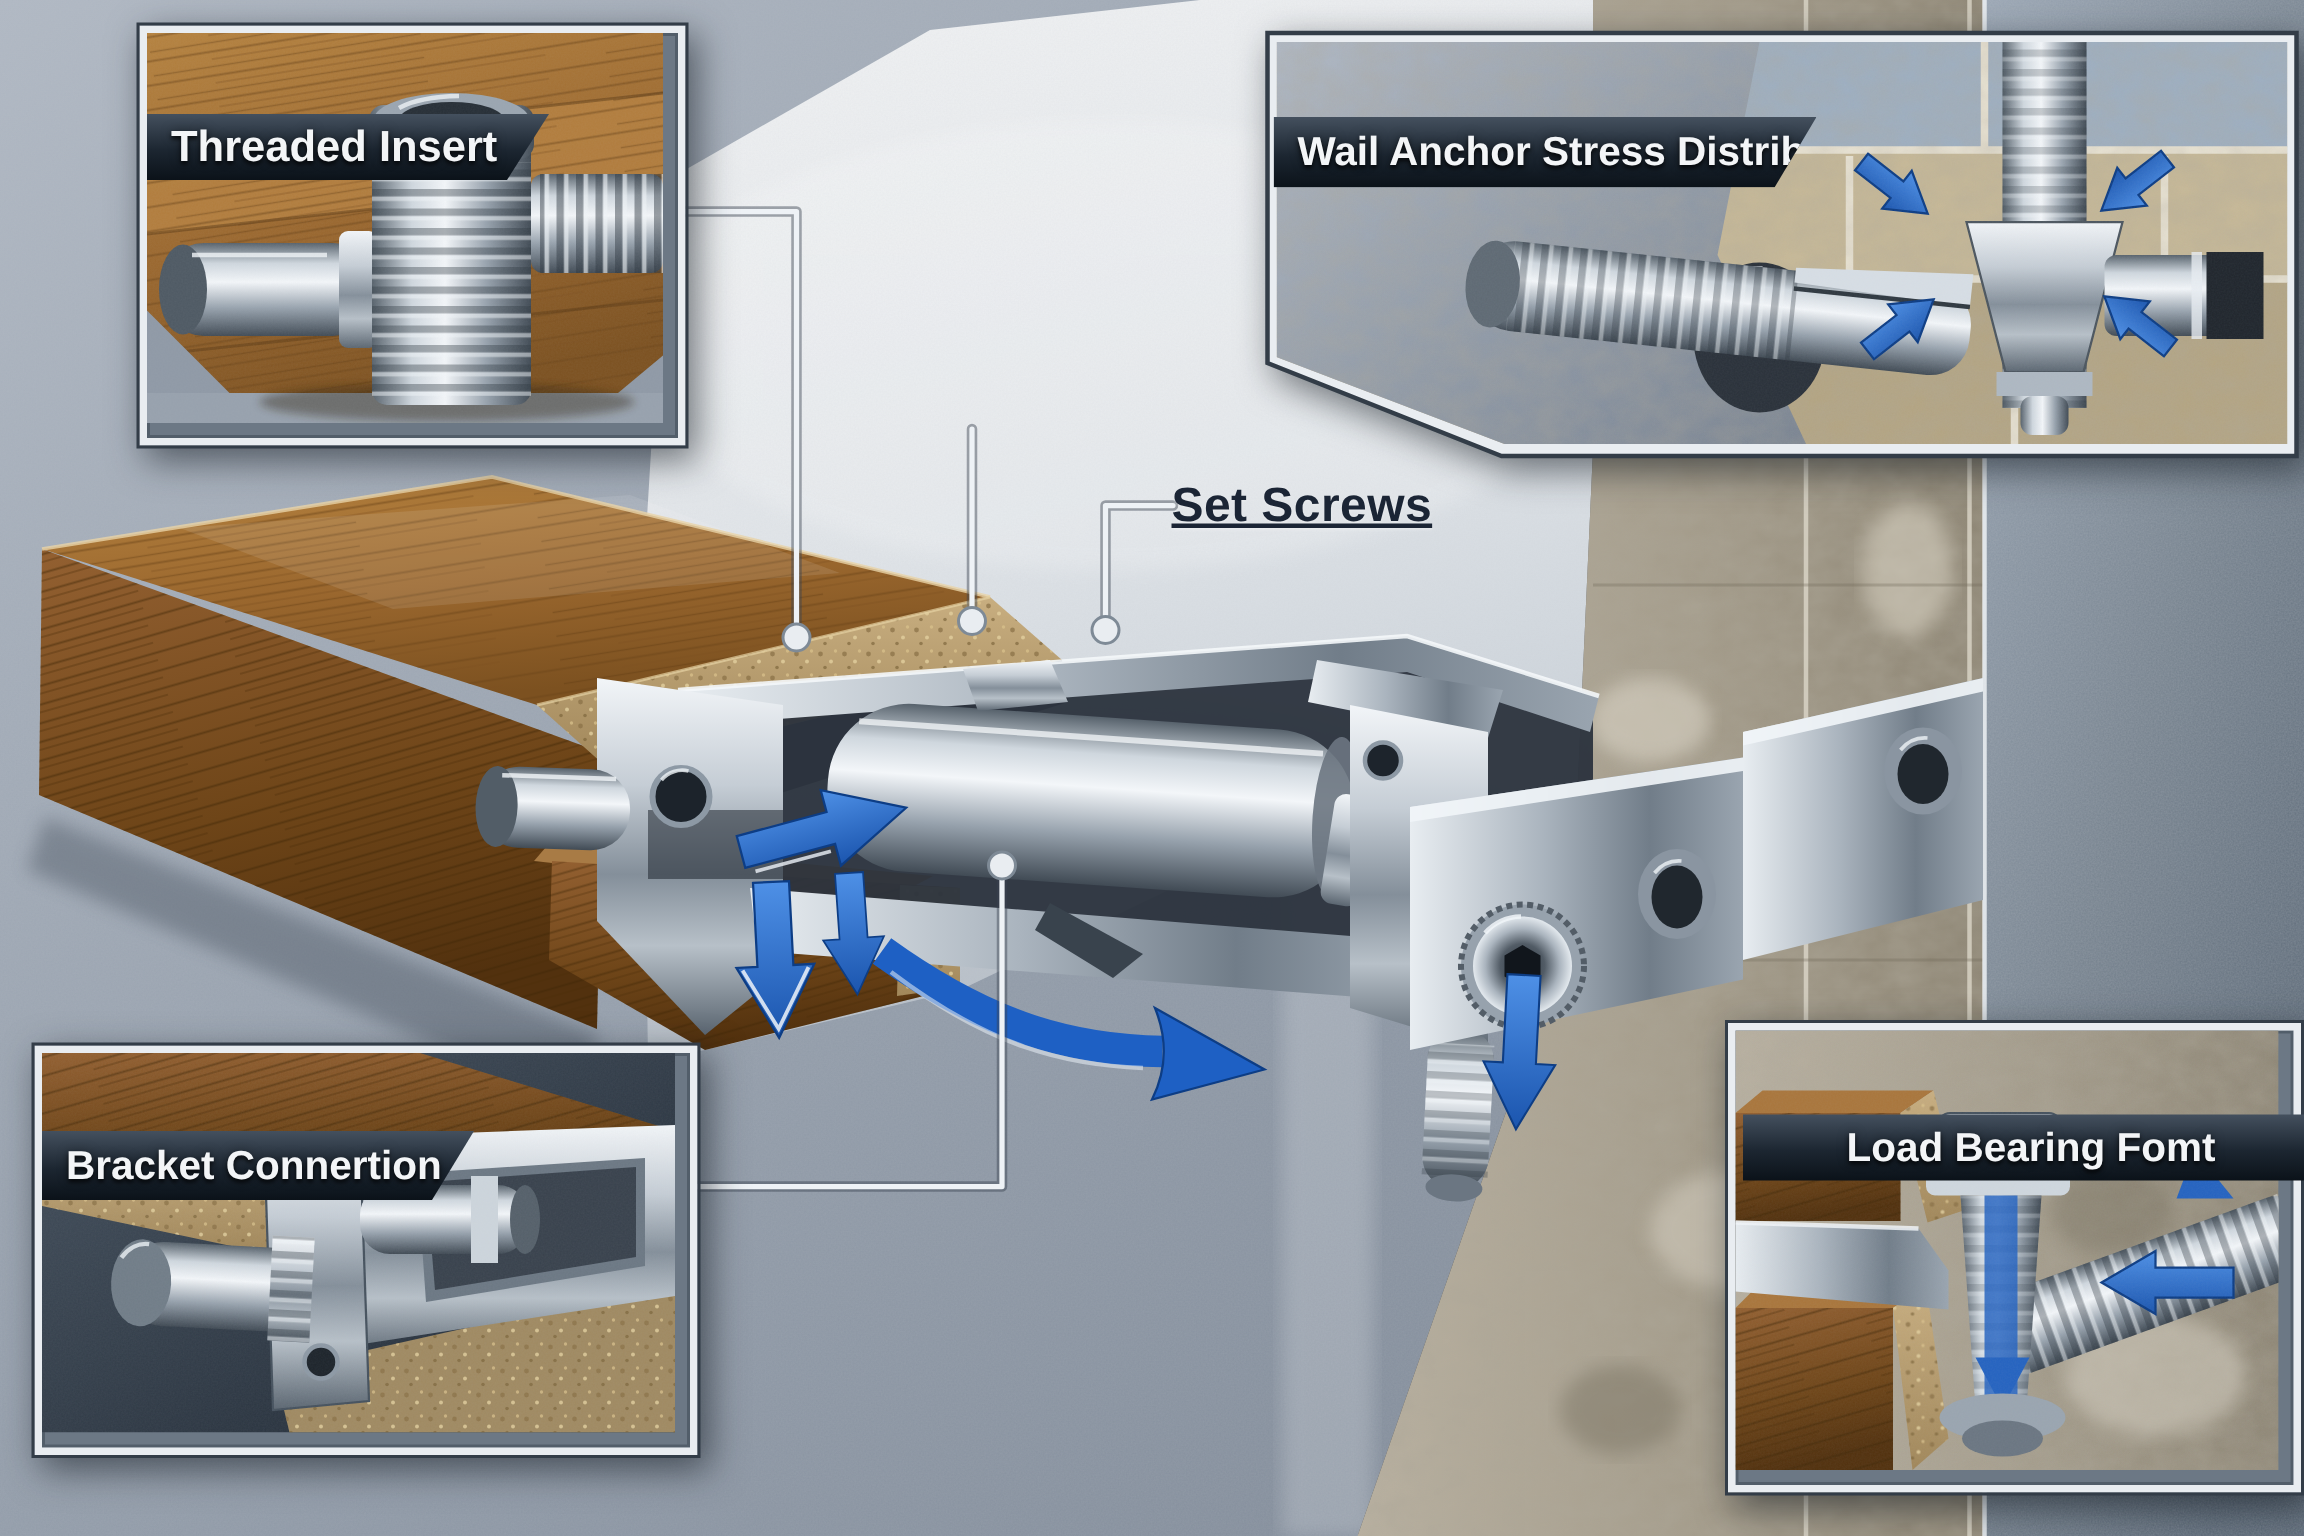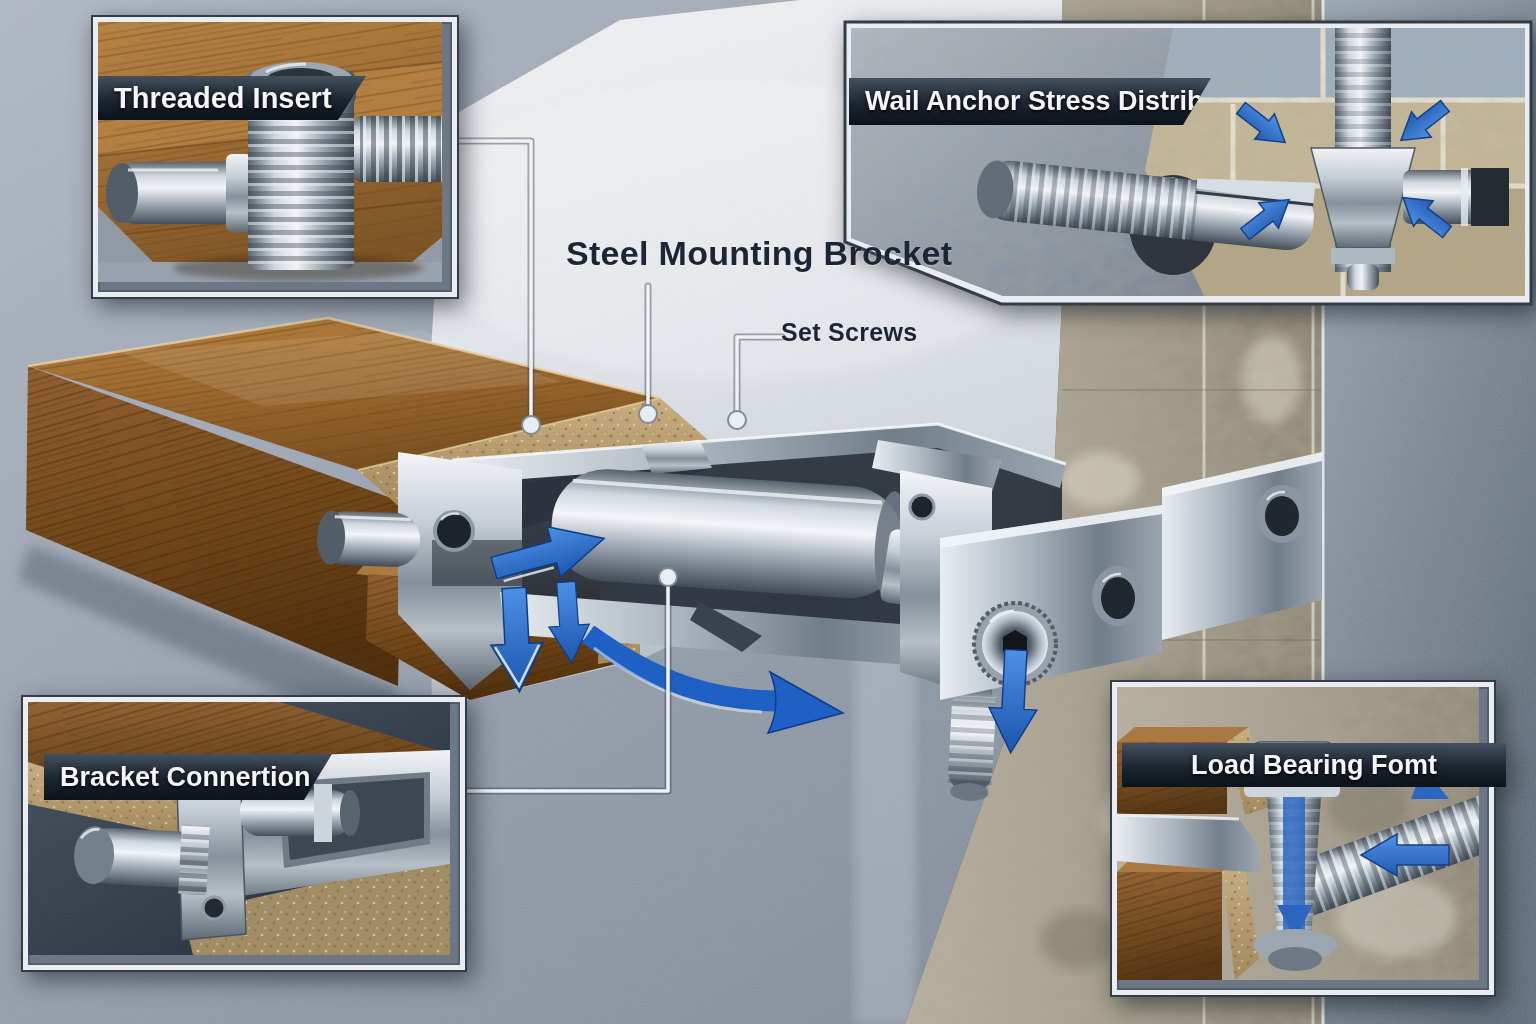--- a/index.html
+++ b/index.html
@@ -3,37 +3,37 @@
 <meta charset="utf-8">
 <style>
   html,body { margin:0; padding:0; background:#1b222b; font-family:"Liberation Sans", sans-serif; }
   .stage { position:relative; width:1536px; height:1024px; overflow:hidden; background:#97a1ae; }
   .stage svg { display:block; }
   #scene { position:absolute; left:0; top:0; }
 
   .label { position:absolute; font-weight:700; color:#1b2535; letter-spacing:.3px;
            text-shadow:0 1px 2px rgba(255,255,255,.35); white-space:nowrap; z-index:30; }
   #lbl-bracket { left:566px; top:234px; font-size:34px; }
-  #lbl-setscrews { left:781px; top:318px; font-size:25px; }
+  #lbl-setscrews { left:781px; top:318px; font-size:32px;text-decoration:underline; }
 
   .inset { position:absolute; z-index:20; filter:drop-shadow(6px 8px 12px rgba(10,16,24,.55)); }
   .inset.framed { border:5px solid #e9edf1; outline:2px solid #333d48;
                   box-shadow: inset 0 0 0 2px rgba(35,45,56,.35); background:#6c7885; }
   .inset-title { position:absolute; z-index:5; display:flex; align-items:center;
                  background:linear-gradient(180deg,#44505e 0%,#1c2631 55%,#0b1219 100%);
                  color:#f3f5f7; font-weight:700; padding:0 16px;
                  text-shadow:0 2px 3px rgba(0,0,0,.75), 0 0 8px rgba(0,0,0,.4); white-space:nowrap;margin-top:44px; }
   .slant { clip-path:polygon(0 0,100% 0,calc(100% - 28px) 100%,0 100%); }
   #inset-threaded { left:93px;  top:17px;  width:354px; height:270px; }
   #inset-anchor   { left:843px; top:20px;  width:690px; height:286px; }
   #inset-bracket  { left:23px;  top:697px; width:432px; height:263px; }
-  #inset-load     { left:1112px;top:682px; width:372px; height:303px; }
+  #inset-load     { left:1152px;top:682px; width:372px; height:303px; }
   #inset-threaded .inset-title { left:0; top:10px; height:44px; font-size:29px; width:236px; }
   #inset-anchor   .inset-title { left:6px; top:14px; height:47px; font-size:27px; width:330px; }
-  #inset-bracket  .inset-title { left:16px; top:8px; height:46px; font-size:27px; width:256px; }
+  #inset-bracket  .inset-title { left:0; top:8px; height:46px; font-size:27px; width:256px; }
   #inset-load     .inset-title { left:5px; top:12px; height:44px; font-size:27px; width:352px; justify-content:center; }
 </style>
 </head>
 <body>
 
 <div class="stage">
 
 <svg id="scene" width="1536" height="1024" viewBox="0 0 1536 1024">
   <defs>
     <linearGradient id="lg-wall" x1="0" y1="0" x2="1" y2="1">
@@ -314,21 +314,20 @@
     <path d="M782,337 H737 V415" stroke="#eef2f6" stroke-width="3.5"></path>
     <path d="M455,791 H668 V581" stroke="#39434f" stroke-width="7" opacity=".45"></path>
     <path d="M455,791 H668 V581" stroke="#eef2f6" stroke-width="3.5"></path>
     <circle cx="531" cy="425" r="9" fill="#e9edf1" stroke="#7e8a96" stroke-width="2"></circle>
     <circle cx="648" cy="414" r="9" fill="#e9edf1" stroke="#7e8a96" stroke-width="2"></circle>
     <circle cx="737" cy="420" r="9" fill="#e9edf1" stroke="#7e8a96" stroke-width="2"></circle>
     <circle cx="668" cy="577" r="9" fill="#e9edf1" stroke="#7e8a96" stroke-width="2"></circle>
   </g>
 </svg>
 
-<div class="label" id="lbl-bracket">Steel Mounting Brocket</div>
 <div class="label" id="lbl-setscrews">Set Screws</div>
 
 <div class="inset framed" id="inset-threaded">
   <svg width="344" height="260" viewBox="0 0 344 260">
     <rect width="344" height="260" fill="url(#lg-woodtop)"></rect>
     <polygon points="0,78 344,40 344,96 0,134" fill="#b5803f" opacity=".85"></polygon>
     <rect width="344" height="260" fill="url(#pat-grainT)" opacity=".9"></rect>
     <path d="M0,78 L344,40 M0,134 L344,96 M0,215 L344,178" stroke="#5e3c16" stroke-width="2" opacity=".5"></path>
     <polygon points="0,185 75,260 0,260" fill="#8f99a6"></polygon>
     <polygon points="290,260 344,215 344,260" fill="#8f99a6"></polygon>

